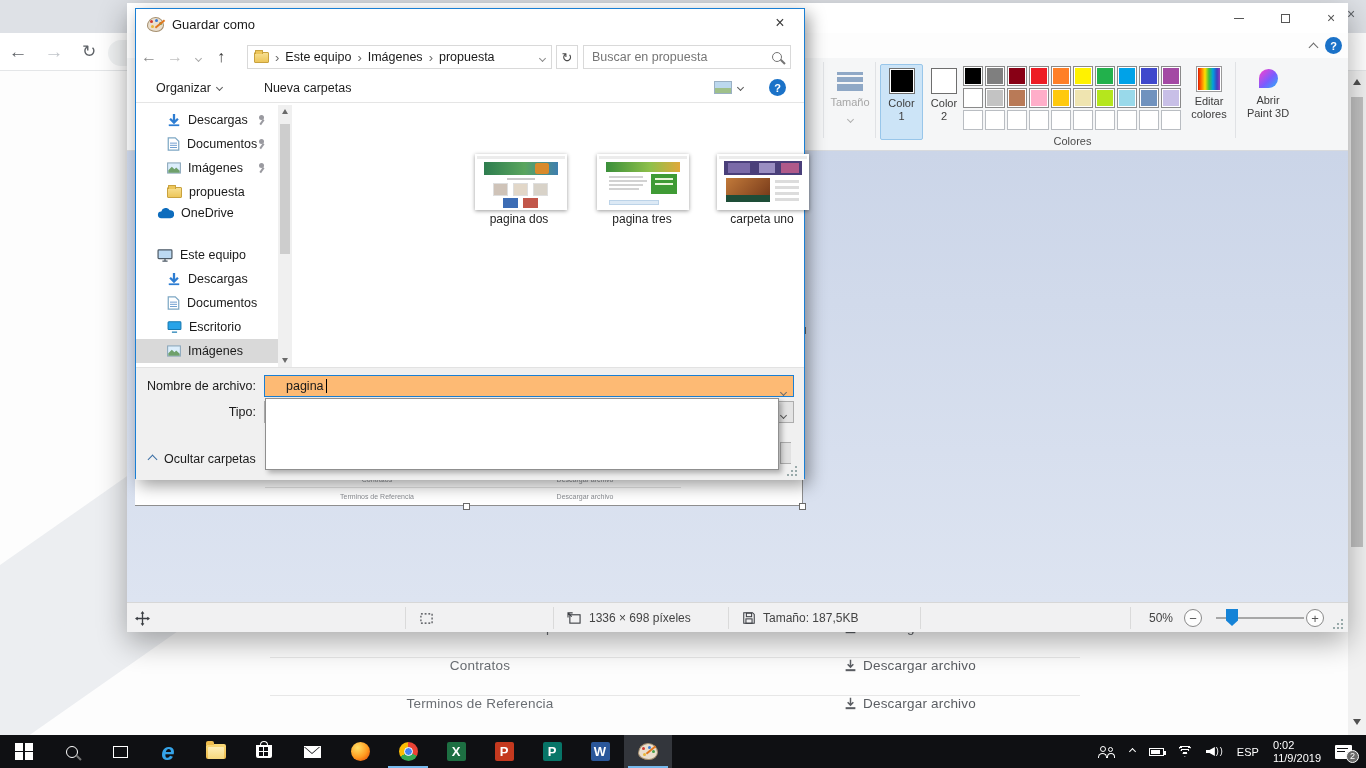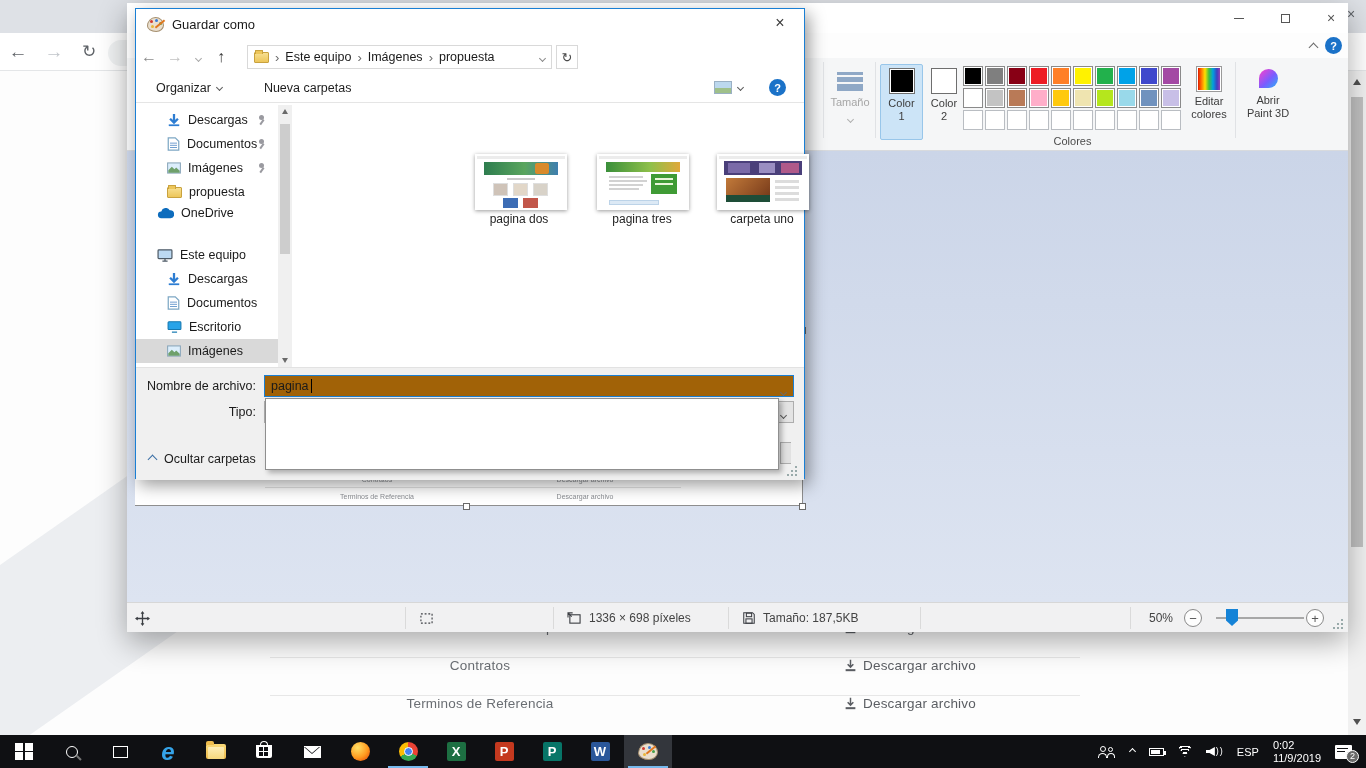--- a/index.html
+++ b/index.html
@@ -102,21 +102,21 @@
   .pin { position:absolute; right:12px; width:10px; height:10px; }
   .pin::before { content:""; position:absolute; left:3px; top:0; width:5px; height:5px; border-radius:50%; background:#9a9aa0; }
   .pin::after { content:""; position:absolute; left:5px; top:4px; width:1.5px; height:6px; background:#9a9aa0; transform:rotate(35deg); }
   .sbscroll { position:absolute; left:142px; top:96px; width:14px; height:262px; background:#f0f0f0; }
   .sbthumb { position:absolute; left:2px; width:10px; background:#cdcdcd; }
   .filelist { position:absolute; left:156px; top:96px; width:512px; height:262px; background:#fff; }
   .thumb { position:absolute; width:92px; height:56px; background:#fff; border:2px solid #fff; box-shadow:0 1px 4px rgba(0,0,0,.4); overflow:hidden; }
   .tlabel { position:absolute; width:120px; text-align:center; font-size:12px; color:#1f1f1f; }
   .dbottom { position:absolute; left:0; top:358px; width:100%; height:113px; background:#f0f0f0; border-top:1px solid #e2e2e2; }
   .flabel { position:absolute; width:110px; text-align:right; color:#1a1a1a; }
-  .fninput { position:absolute; left:128px; top:7px; width:530px; height:22px; background:#a16207; border:1px solid #1a7fd4; display:flex; align-items:center; padding-left:6px; font-size:12.5px; }
+  .fninput { position:absolute; left:128px; top:7px; width:530px; height:22px; background:#fdba74; border:1px solid #1a7fd4; display:flex; align-items:center; padding-left:21px; font-size:12.5px; }
   .caret { width:1px; height:14px; background:#000; margin-left:2px; }
   .fieldchv { position:absolute; right:7px; top:8px; }
   .tipofield { position:absolute; left:128px; top:33px; width:530px; height:22px; background:#e3e3e3; border:1px solid #adadad; }
   .acbox { position:absolute; left:129px; top:30px; width:514px; height:72px; background:#fff; border:1px solid #8f8f8f; box-shadow:3px 3px 5px rgba(0,0,0,.28); }
   .btnfrag { position:absolute; left:644px; top:74px; width:11px; height:22px; background:#e1e1e1; border:1px solid #adadad; border-right:none; }
   .hidefold { position:absolute; left:13px; top:84px; display:flex; align-items:center; gap:8px; color:#1a1a1a; }
 
   
   .mp { position:absolute; }
 
@@ -371,20 +371,24 @@
         <span class="folder16"></span>
         <span class="crumbsep">›</span>
         <span>Este equipo</span>
         <span class="crumbsep">›</span>
         <span>Imágenes</span>
         <span class="crumbsep">›</span>
         <span>propuesta</span>
         <span style="margin-left:auto;"><span class="chv sm" style="border-color:#8a8a8a;"></span></span>
       </div>
       <div class="refbox">↻</div>
+      <div class="searchbox">
+        <span>Buscar en propuesta</span>
+        <span style="margin-left:auto;" class="mag"></span>
+      </div>
     </div>
 
     <div class="dcmd">
       <span class="cmditem" style="margin-left:20px;">
         <span>Organizar</span>
           <span class="chv sm" style="border-color:#5a5a5a;"></span>
       </span>
       <span class="cmditem" style="margin-left:42px;">
         <span>Nueva carpetas</span>
       </span>

